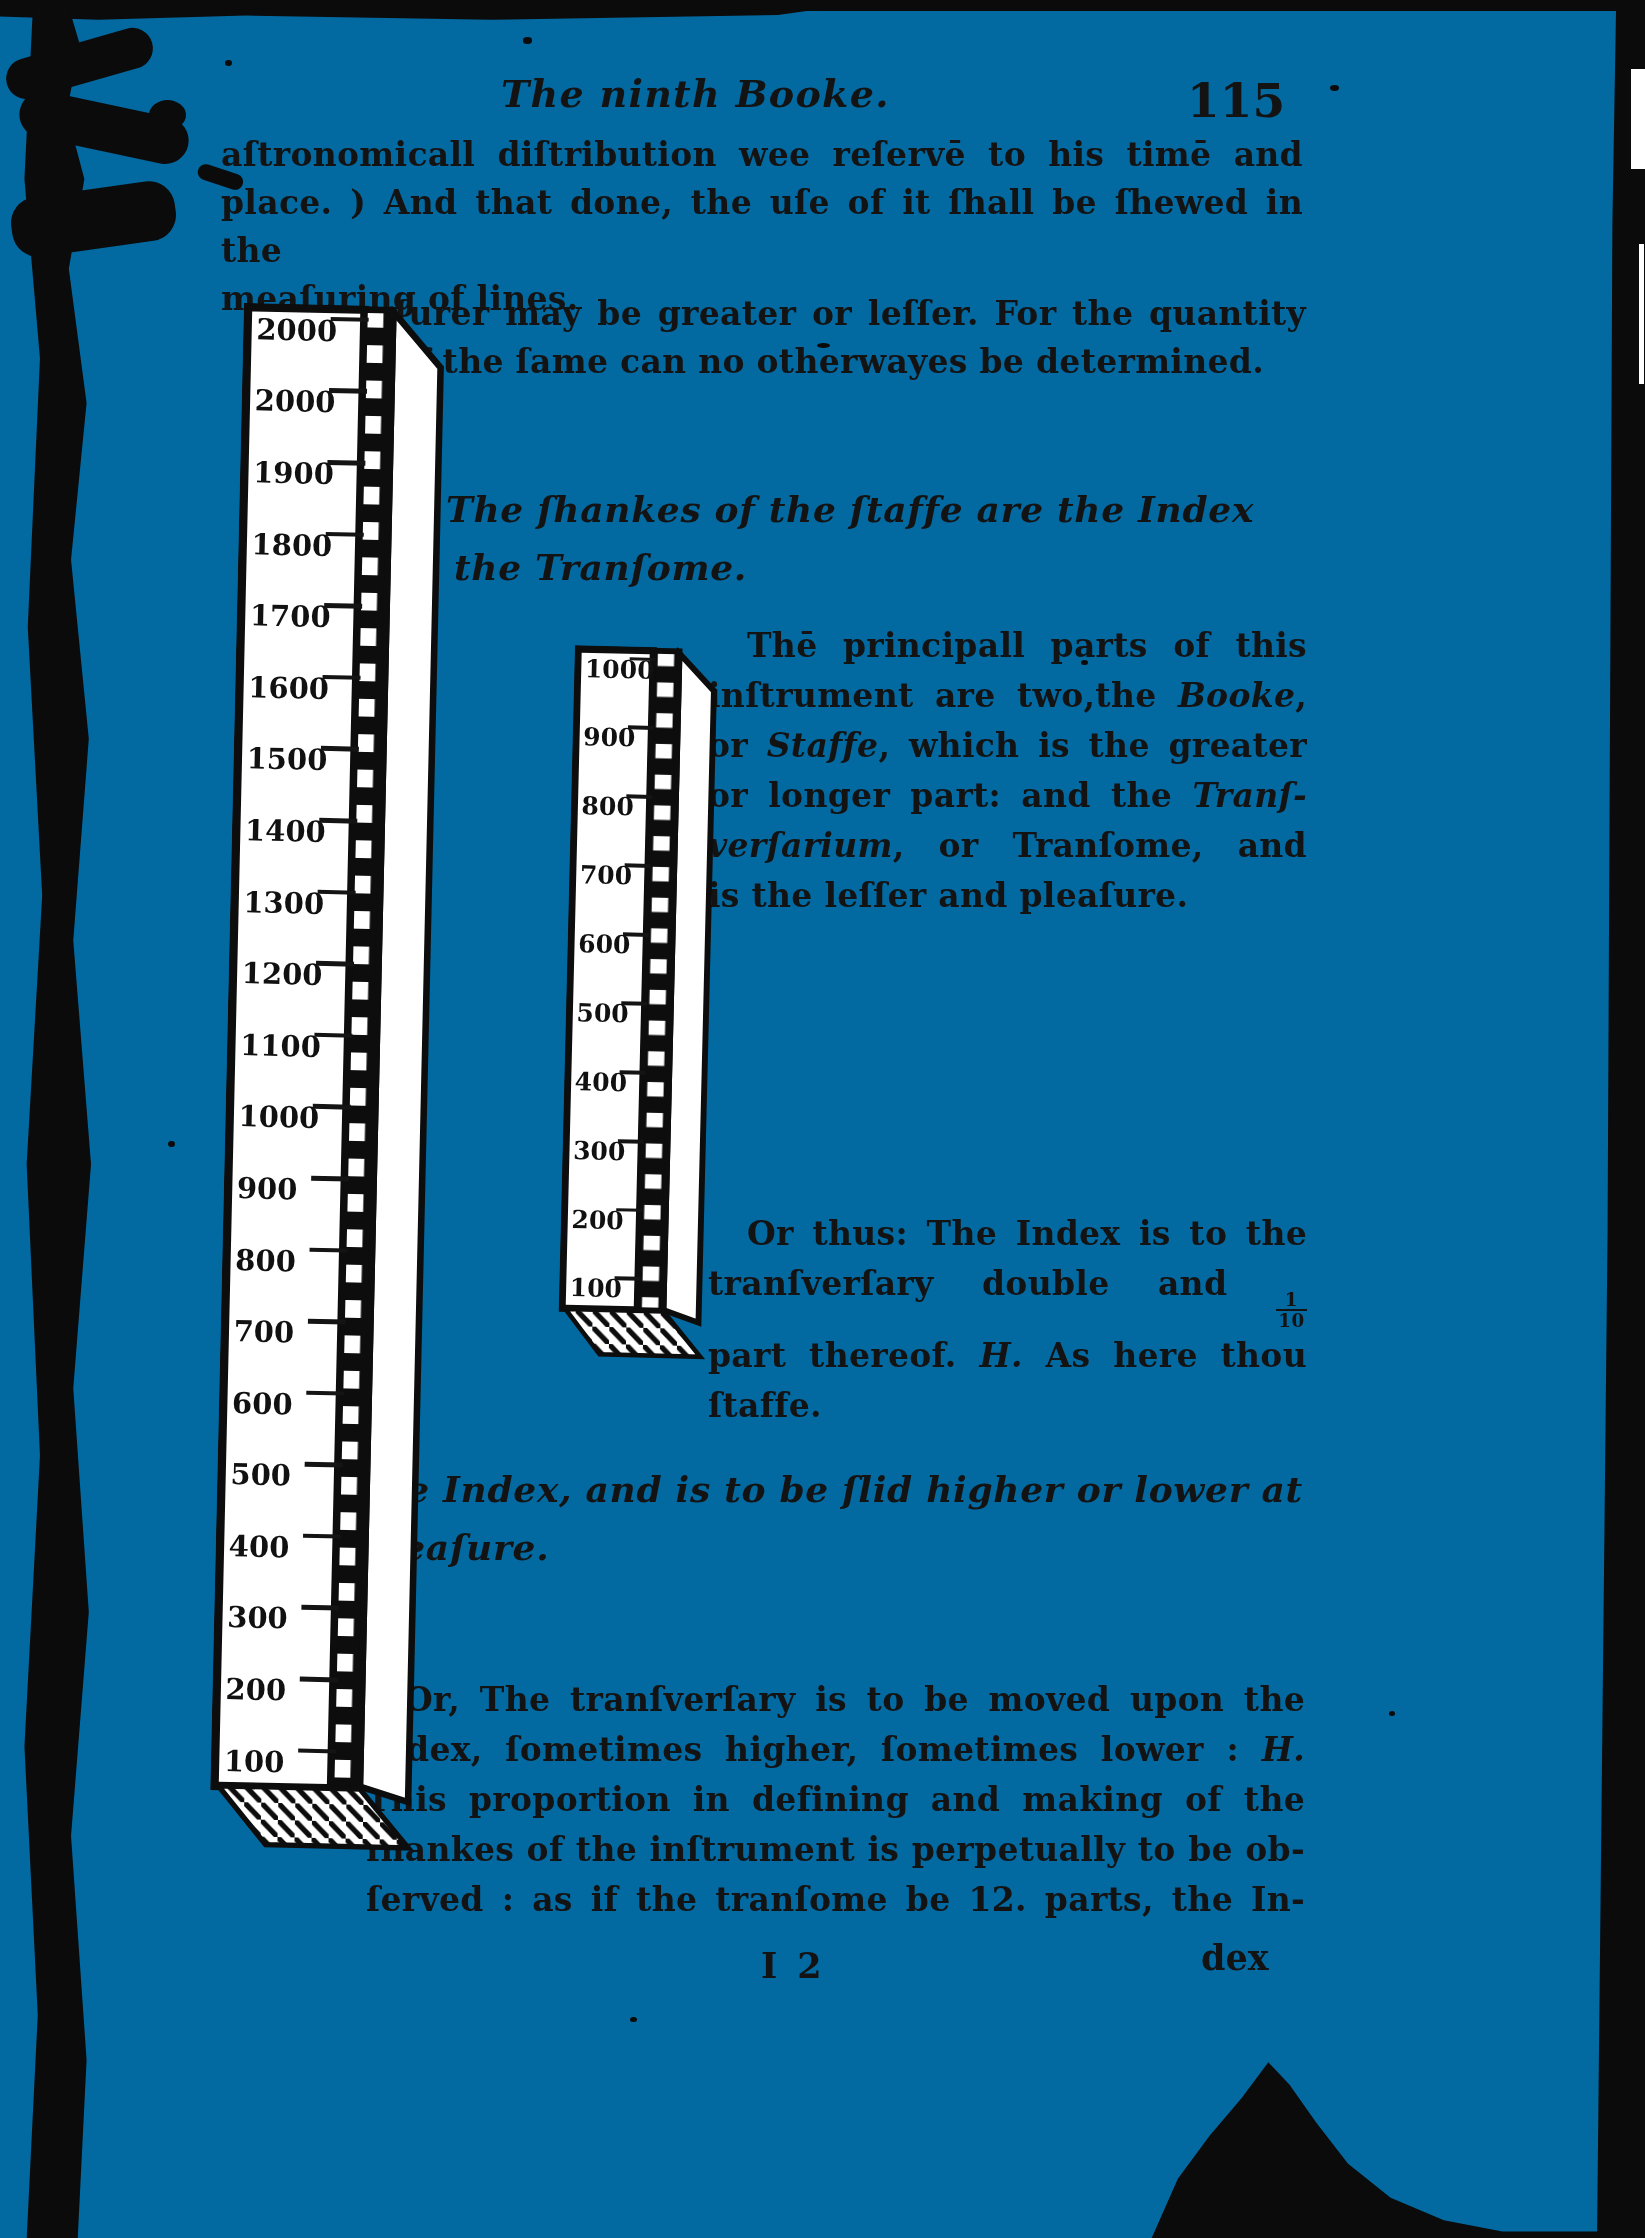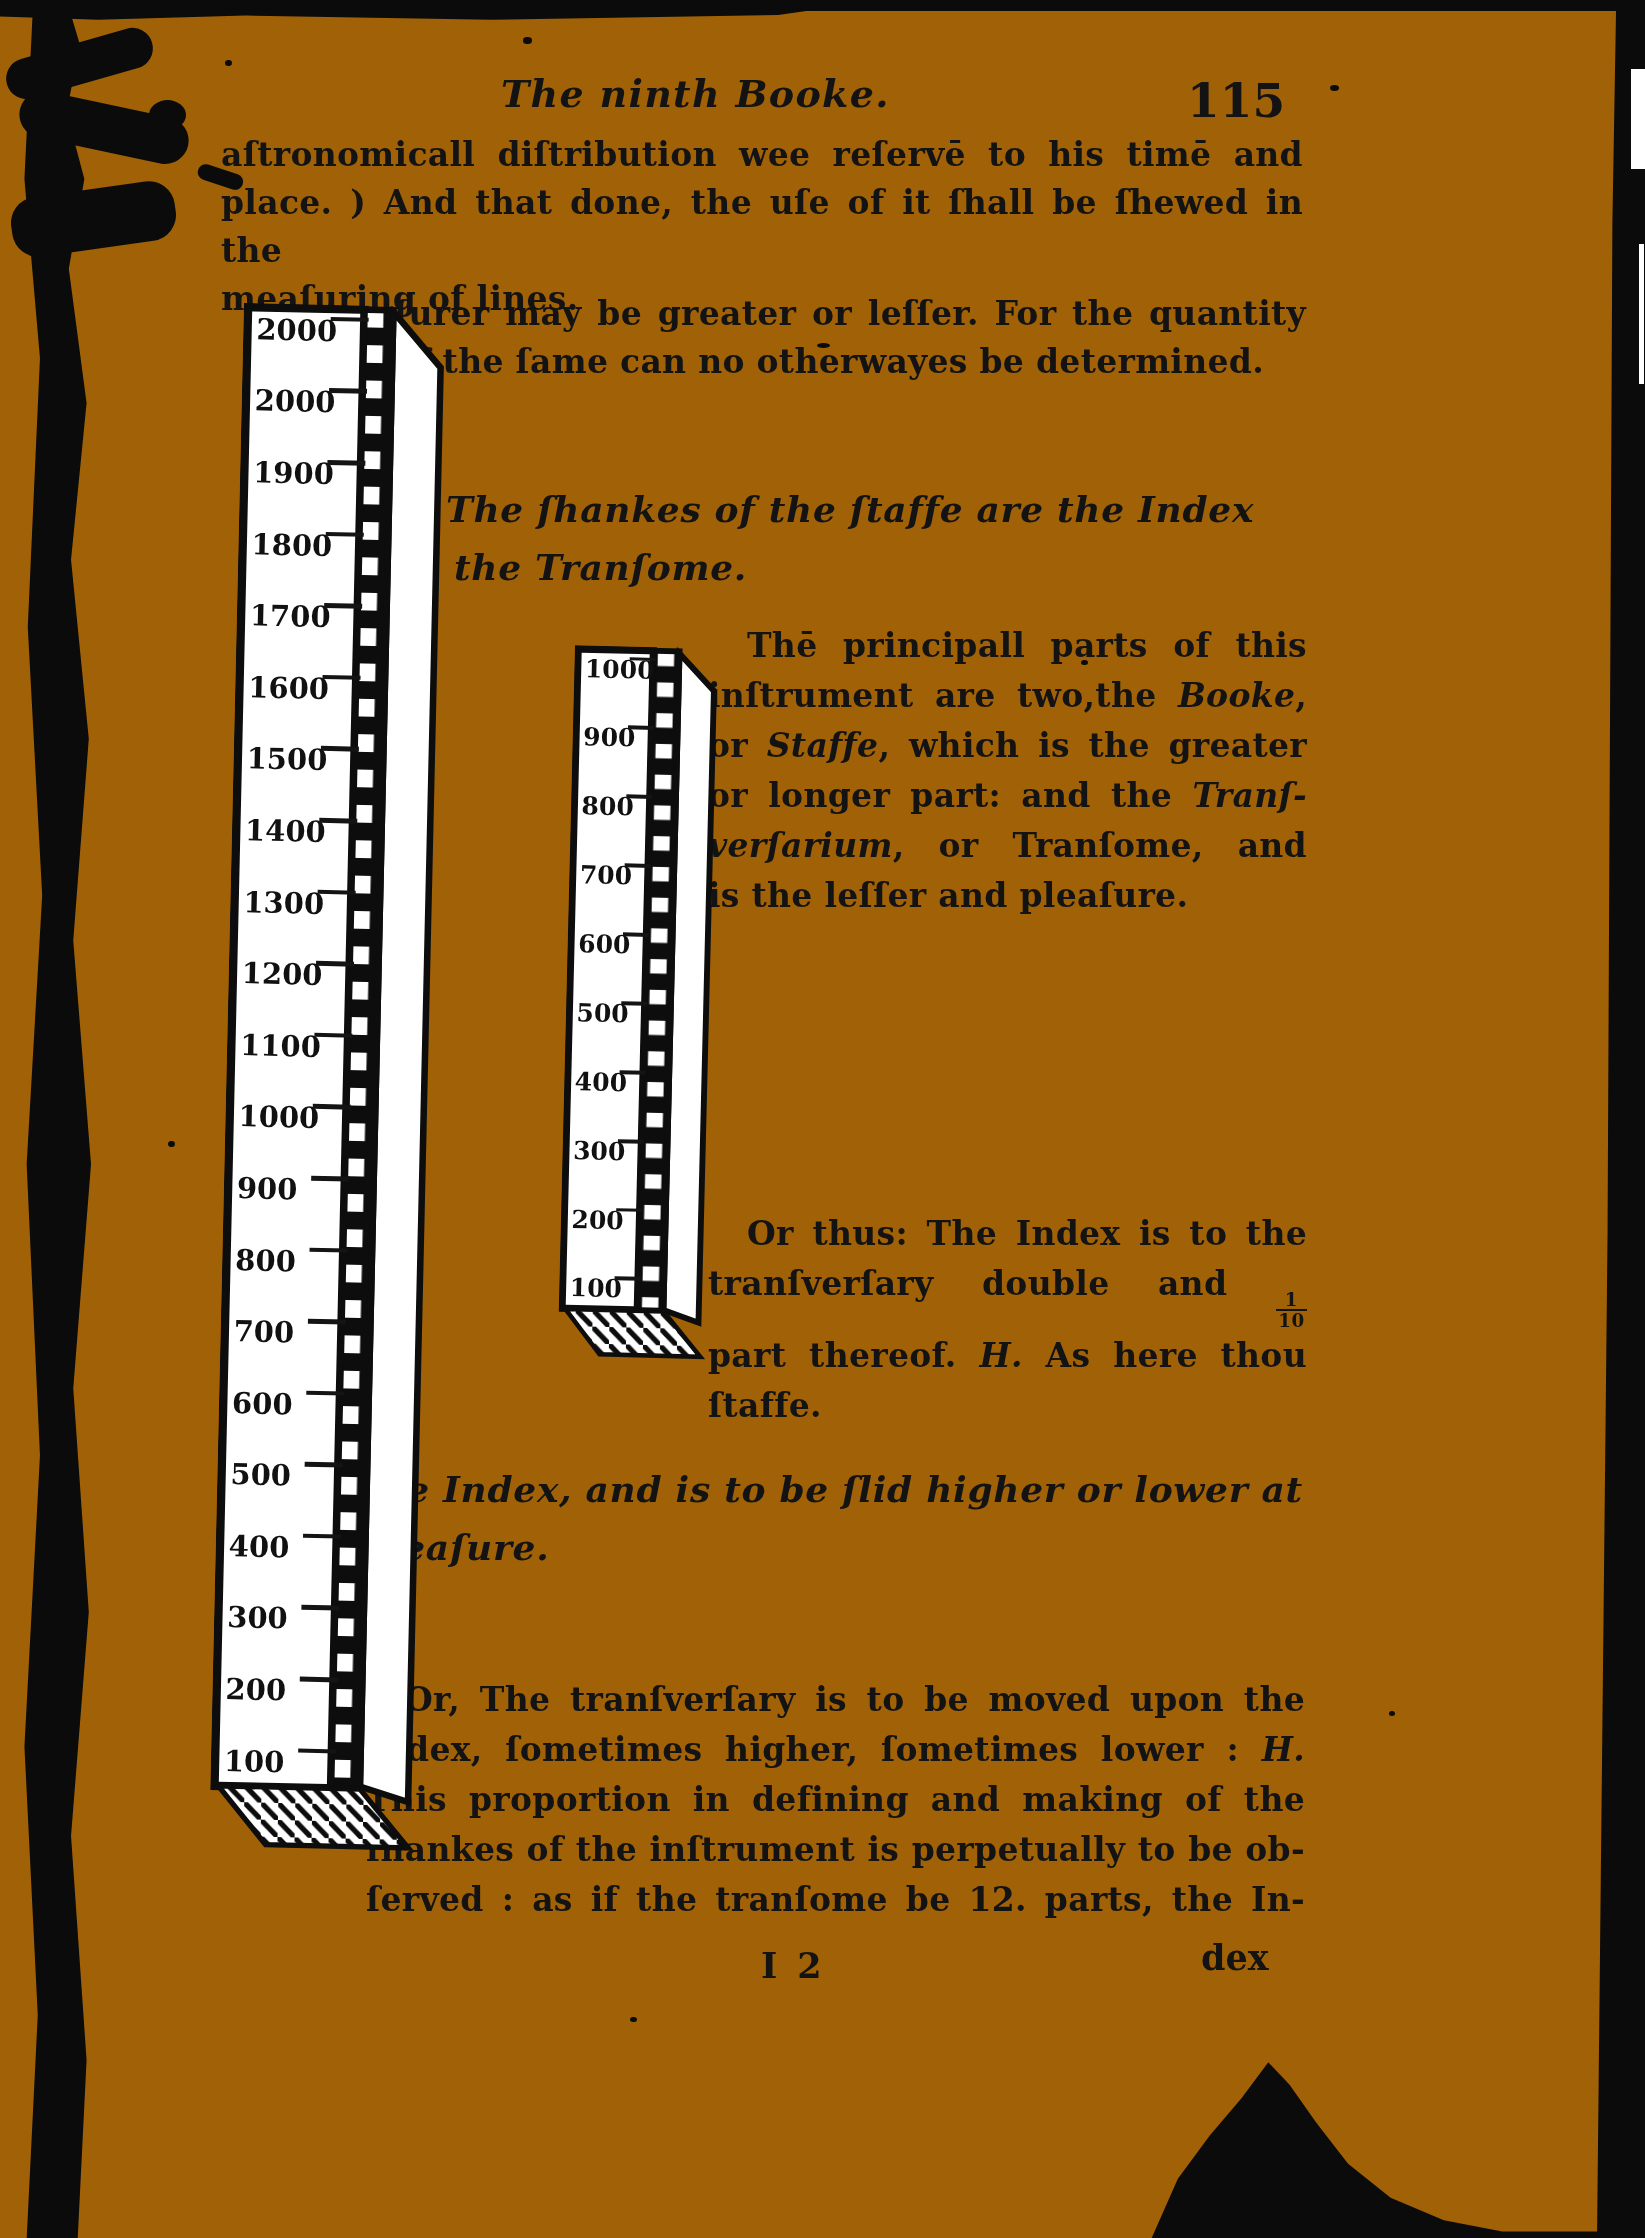--- a/index.html
+++ b/index.html
@@ -1,16 +1,16 @@
 <!DOCTYPE html>
 <html style="font-size:10.5px"><head>
 <meta charset="utf-8">
 <style>
   html,body{margin:0;padding:0;background:#777;}
-  #page{position:relative;width:1646px;height:2239px;background:#a16207;overflow:hidden;
+  #page{position:relative;width:1646px;height:2239px;background:#0369a1;overflow:hidden;
         font-family:"DejaVu Serif",serif;color:#131313;}
 
   
   .artifact{position:absolute;background:#0b0b0b;}
   #top-bar{left:0;top:0;width:1646px;height:10.5px;}
   #top-bar2{left:0;top:9.2px;width:819px;height:10.5px;
     clip-path:polygon(0 0,100% 0,95% 55%,60% 100%,30% 60%,12% 100%,0 70%);}
   #left-band{left:0;top:0;width:111px;height:2239px;
     clip-path:polygon(30% 0%,60% 0%,72% 2%,60% 5%,76% 8%,62% 12%,78% 18%,64% 25%,80% 33%,66% 42%,82% 52%,66% 62%,80% 72%,64% 82%,78% 92%,70% 100%,24% 100%,34% 90%,22% 78%,36% 65%,24% 52%,38% 40%,25% 28%,36% 16%,22% 8%);}
   .branch{position:absolute;background:#0b0b0b;border-radius:26px;}

